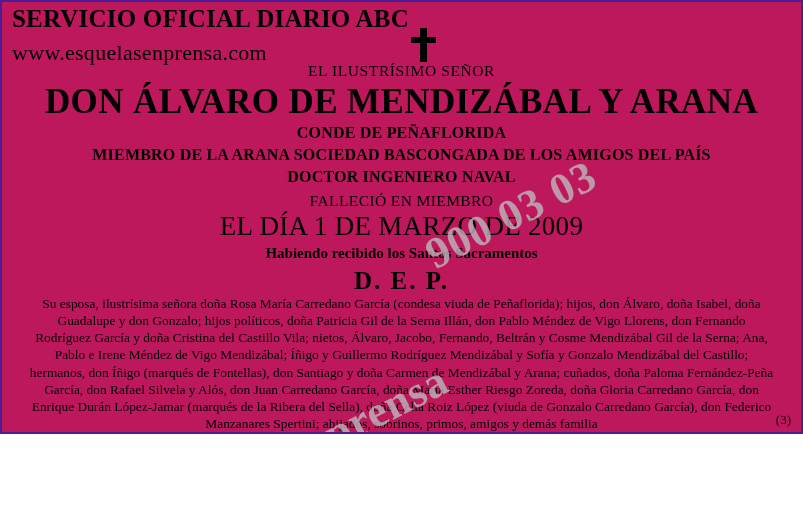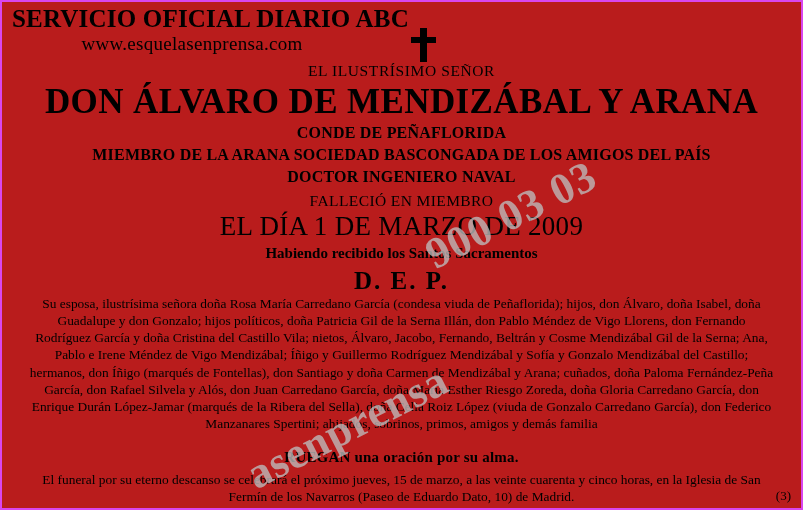--- a/index.html
+++ b/index.html
@@ -10,48 +10,48 @@
     width: 803px;
     height: 510px;
     background: #ffffff;
     font-family: "Liberation Serif", serif;
     color: #000000;
     overflow: hidden;
   }
   .page {
     position: relative;
     width: 803px;
-    height: 510px;
+    height: 434px;
     box-sizing: border-box;
-    border: 2px solid #d946ef;
-    background: #b91c1c;
+    border: 2px solid #4c1d95;
+    background: #be185d;
     overflow: hidden;
   }
   
   .masthead {
     position: relative;
     padding: 4px 10px 0 10px;
     height: 58px;
     box-sizing: border-box;
   }
   .masthead-title {
     font-family: "Liberation Serif", serif;
     font-weight: bold;
     font-size: 25px;
     letter-spacing: 0.2px;
     line-height: 1.05;
     text-align: left;
     white-space: nowrap;
   }
   .masthead-url {
     font-family: "Liberation Serif", serif;
-    font-size: 19px;
-    text-align: center;
+    font-size: 22px;
+    text-align: left;
     width: 360px;
-    margin-top: 1px;
+    margin-top: 8px;
     letter-spacing: 0.3px;
   }
   .cross {
     position: absolute;
     right: 364px;
     top: 26px;
     width: 28px;
     height: 34px;
   }
   .cross .v {

